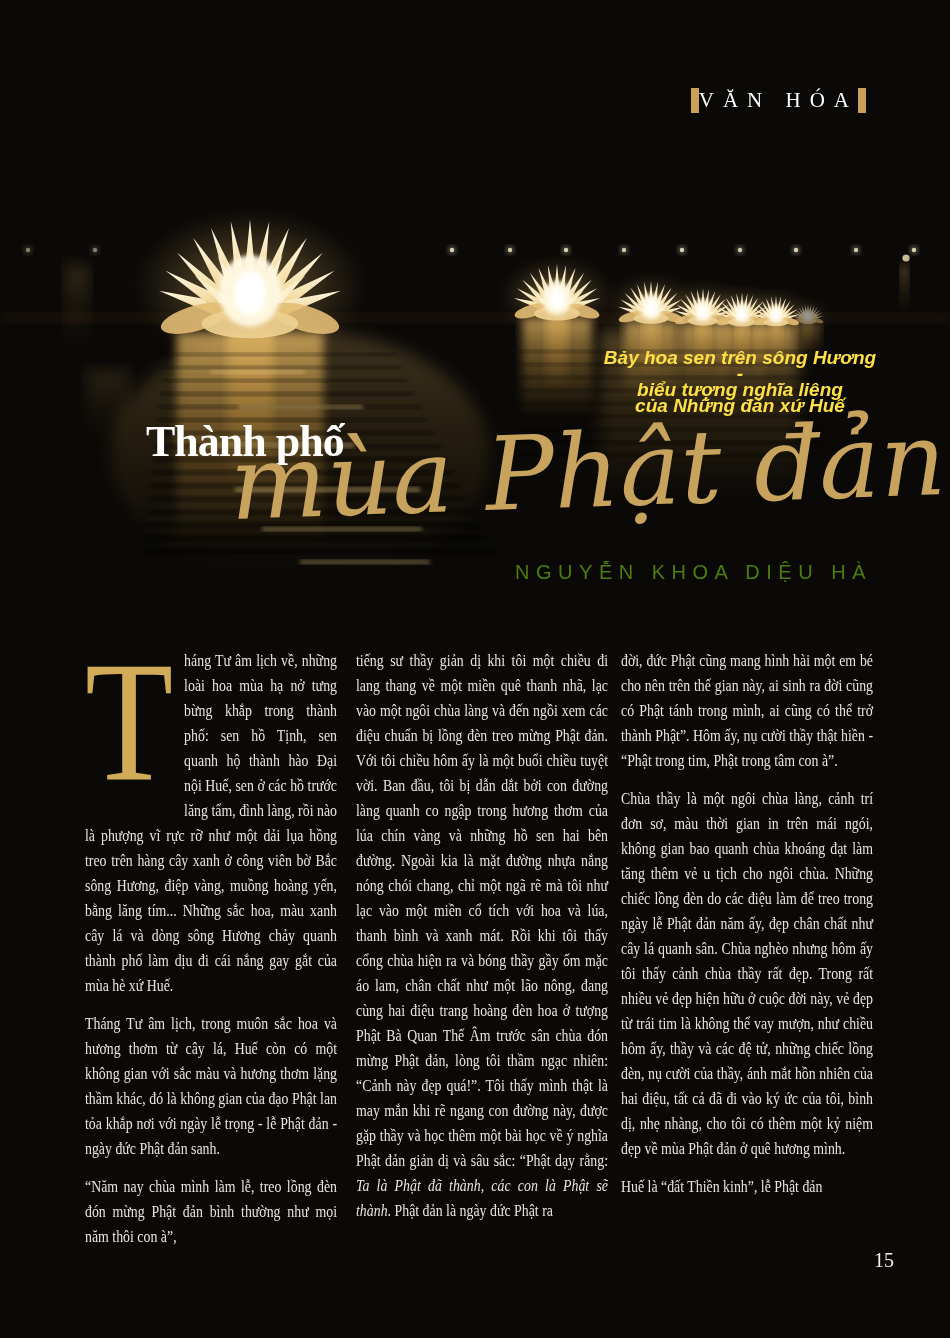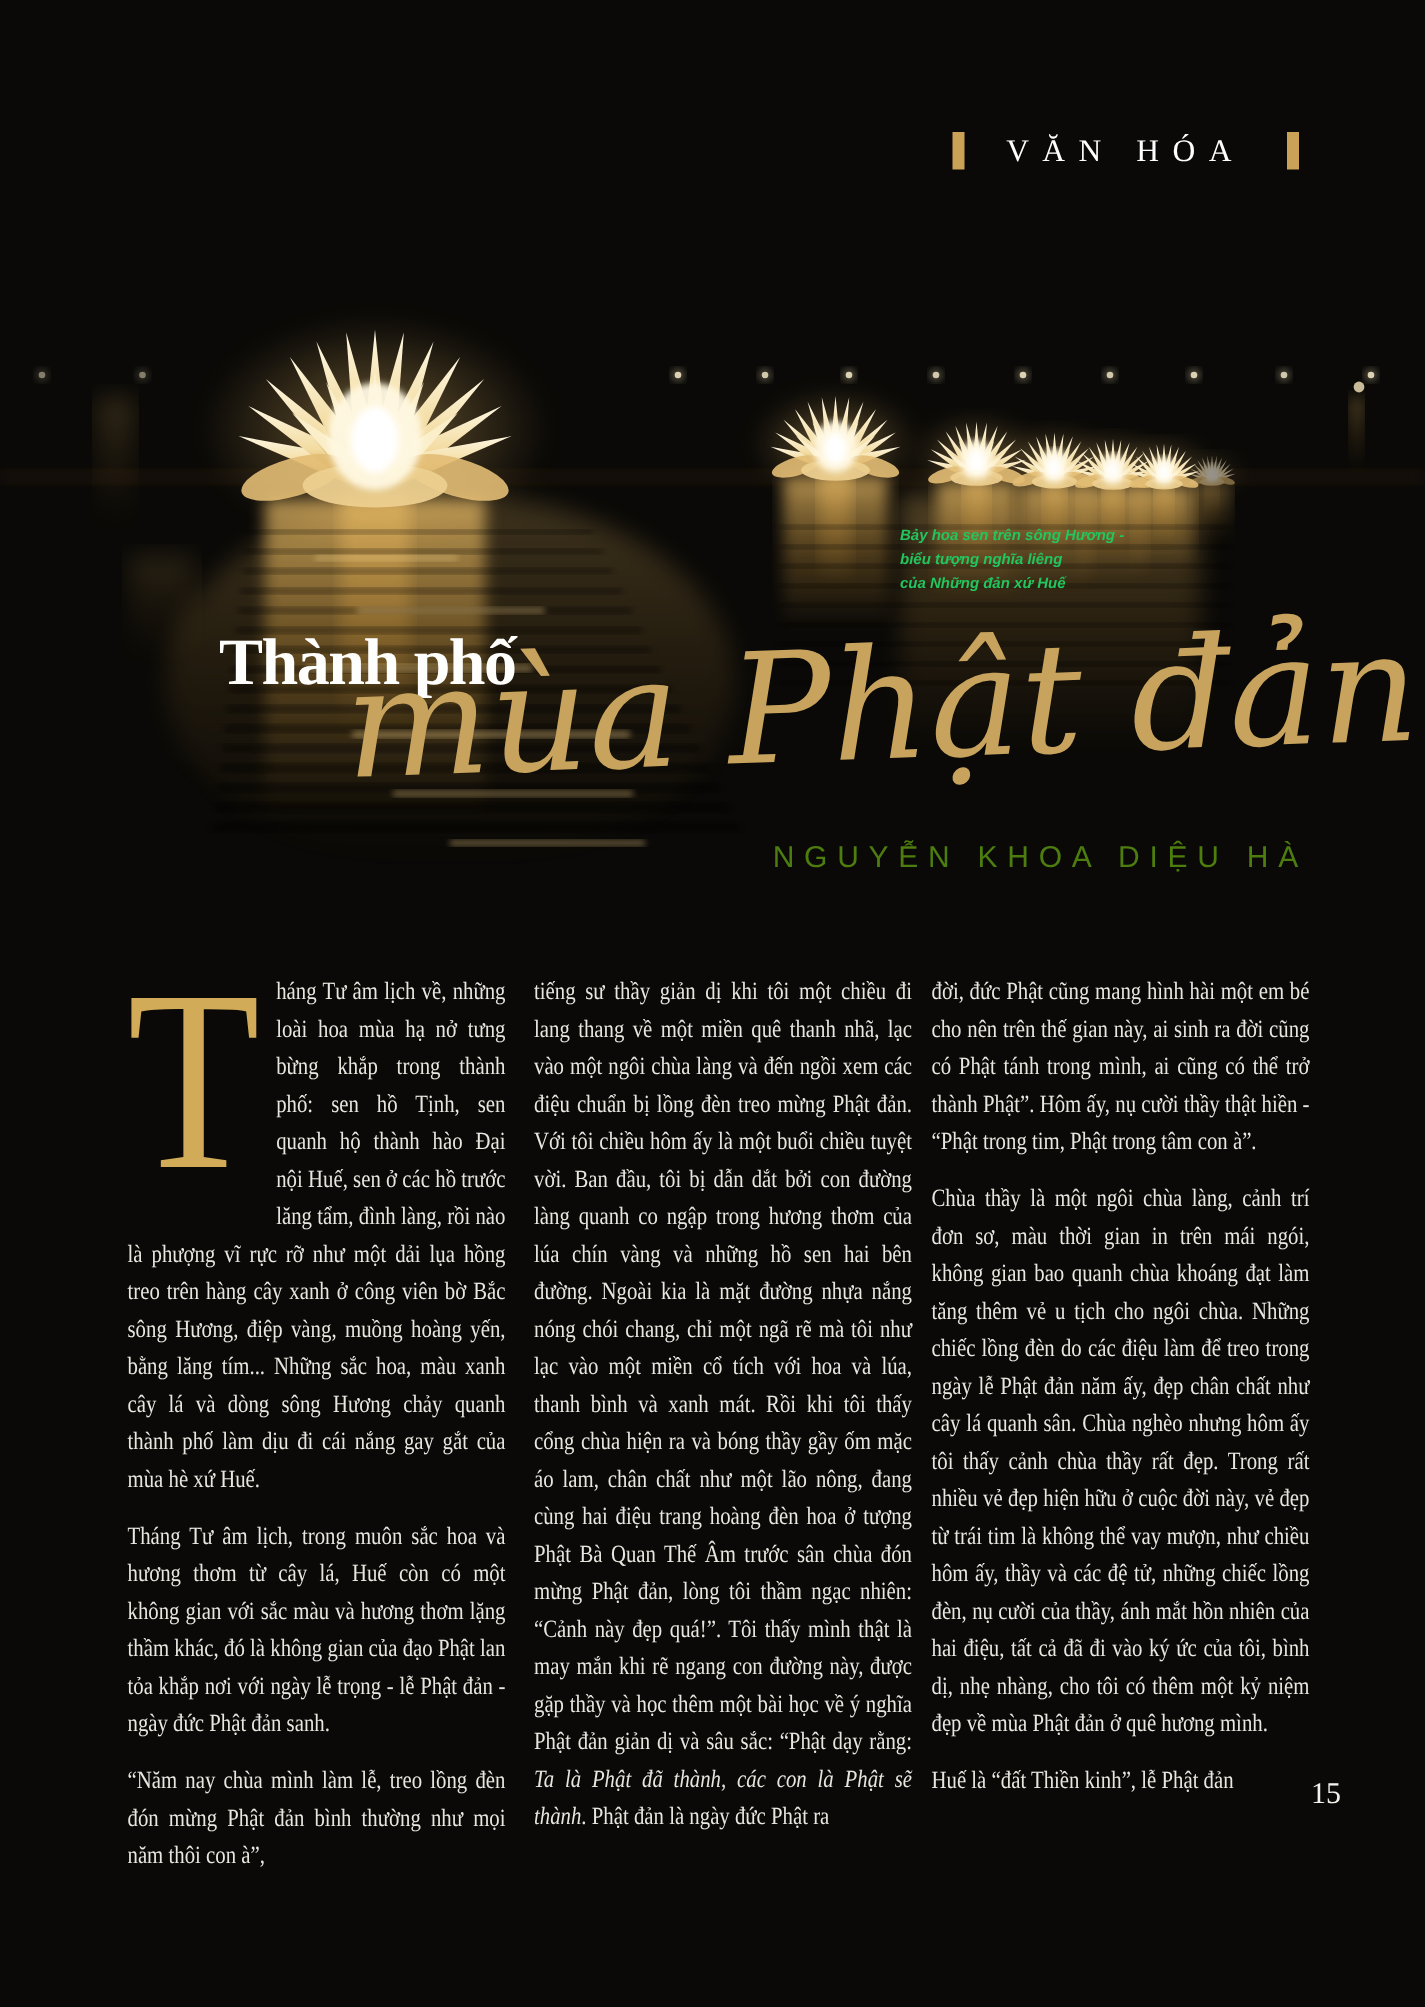--- a/index.html
+++ b/index.html
@@ -4,33 +4,33 @@
 <style>
   html,body{margin:0;padding:0;}
   body{
     width:950px;height:1338px;position:relative;overflow:hidden;
     background:#0a0907;color:#e9e6e0;
     font-family:"Liberation Serif", serif;
   }
   
   .section-header{
     position:absolute;top:88px;right:84px;z-index:5;
-    display:flex;align-items:center;gap:28px;padding-left:42px;
+    display:flex;align-items:center;gap:0;padding-left:42px;
   }
   .gold-bar{width:8px;height:25px;background:#c9a258;}
   .section-label{
     color:#ffffff;font-family:"Liberation Serif",serif;
     font-size:21px;letter-spacing:9px;line-height:25px;white-space:nowrap;
   }
   
   #hero-photo{position:absolute;left:0;top:165px;width:950px;height:420px;z-index:1;}
   .photo-caption{
     position:absolute;top:350px;right:70px;width:280px;z-index:4;
-    text-align:left;font-family:"Liberation Sans",sans-serif;
-    font-style:italic;font-weight:700;font-size:10px;line-height:16px;color:#22c55e;
+    text-align:center;font-family:"Liberation Sans",sans-serif;
+    font-style:italic;font-weight:700;font-size:19px;line-height:16px;color:#fde047;
   }
   
   .title-white{
     position:absolute;left:146px;top:416px;z-index:6;
     font-family:"Liberation Serif",serif;font-weight:700;
     font-size:44px;color:#fefefd;letter-spacing:-1px;white-space:nowrap;
   }
   .title-script{
     position:absolute;left:230px;top:424px;z-index:6;
     font-family:"DejaVu Serif",serif;font-style:italic;
@@ -54,21 +54,21 @@
   .colscale p{margin:0 0 13px 0;}
   .colscale p:last-child{margin-bottom:0;}
   .drop-cap{
     float:left;width:110px;height:150px;margin:4px 8px 0 0;
     font-size:172px;line-height:138px;color:#d2ab58;
     font-family:"Liberation Serif",serif;
   }
   .q-italic{font-style:italic;}
   
   .page-number{
-    position:absolute;top:1185px;right:56px;z-index:5;
+    position:absolute;top:1249px;right:56px;z-index:5;
     font-family:"Liberation Serif",serif;font-size:20px;color:#f3f1ec;
   }
 </style>
 </head>
 <body>
 
 <div class="section-header">
   <span class="gold-bar"></span>
   <span class="section-label">VĂN HÓA</span>
   <span class="gold-bar"></span>

